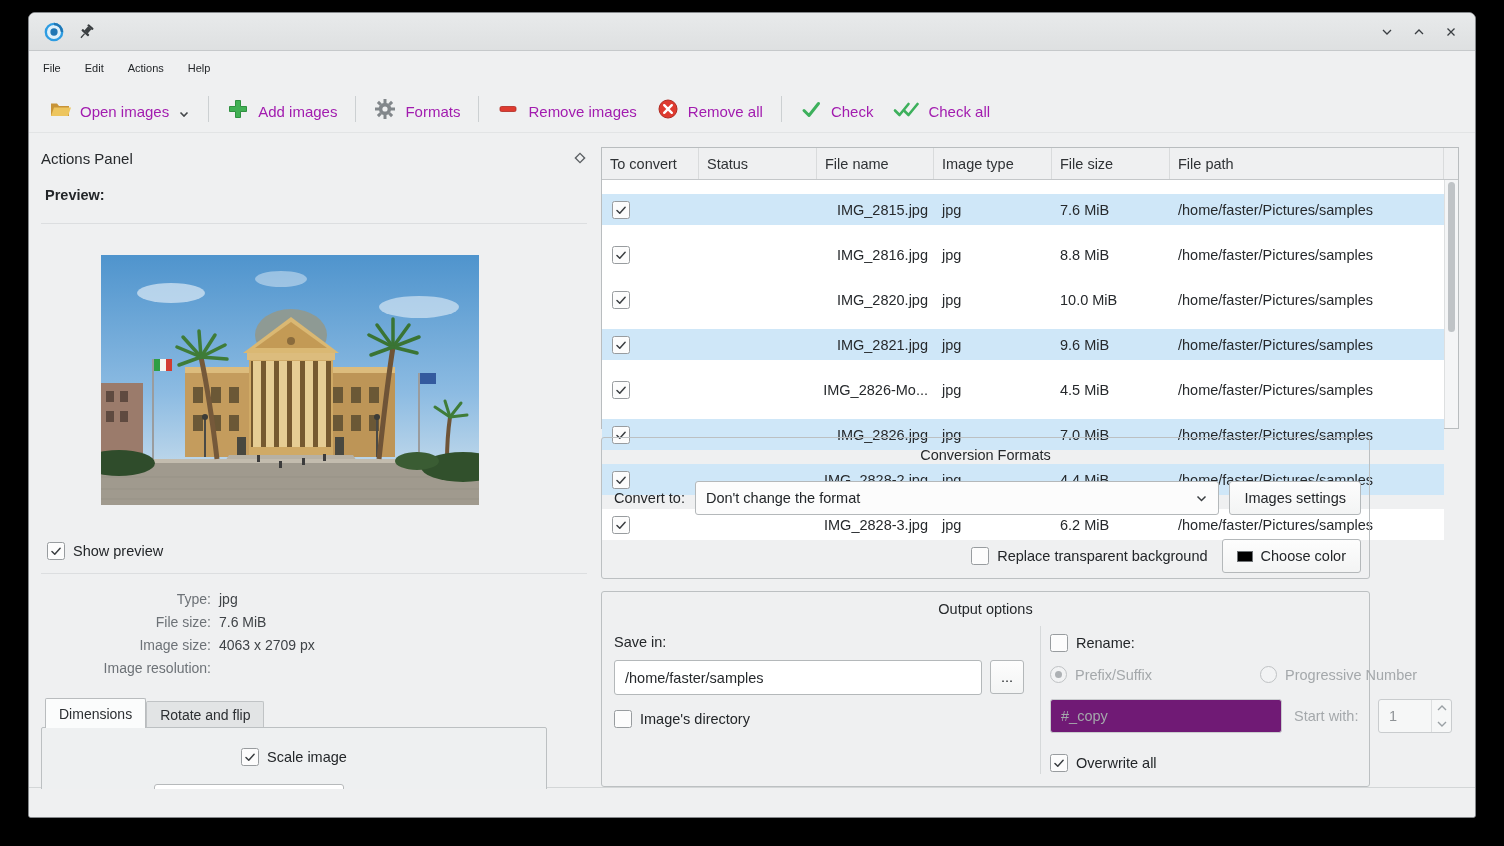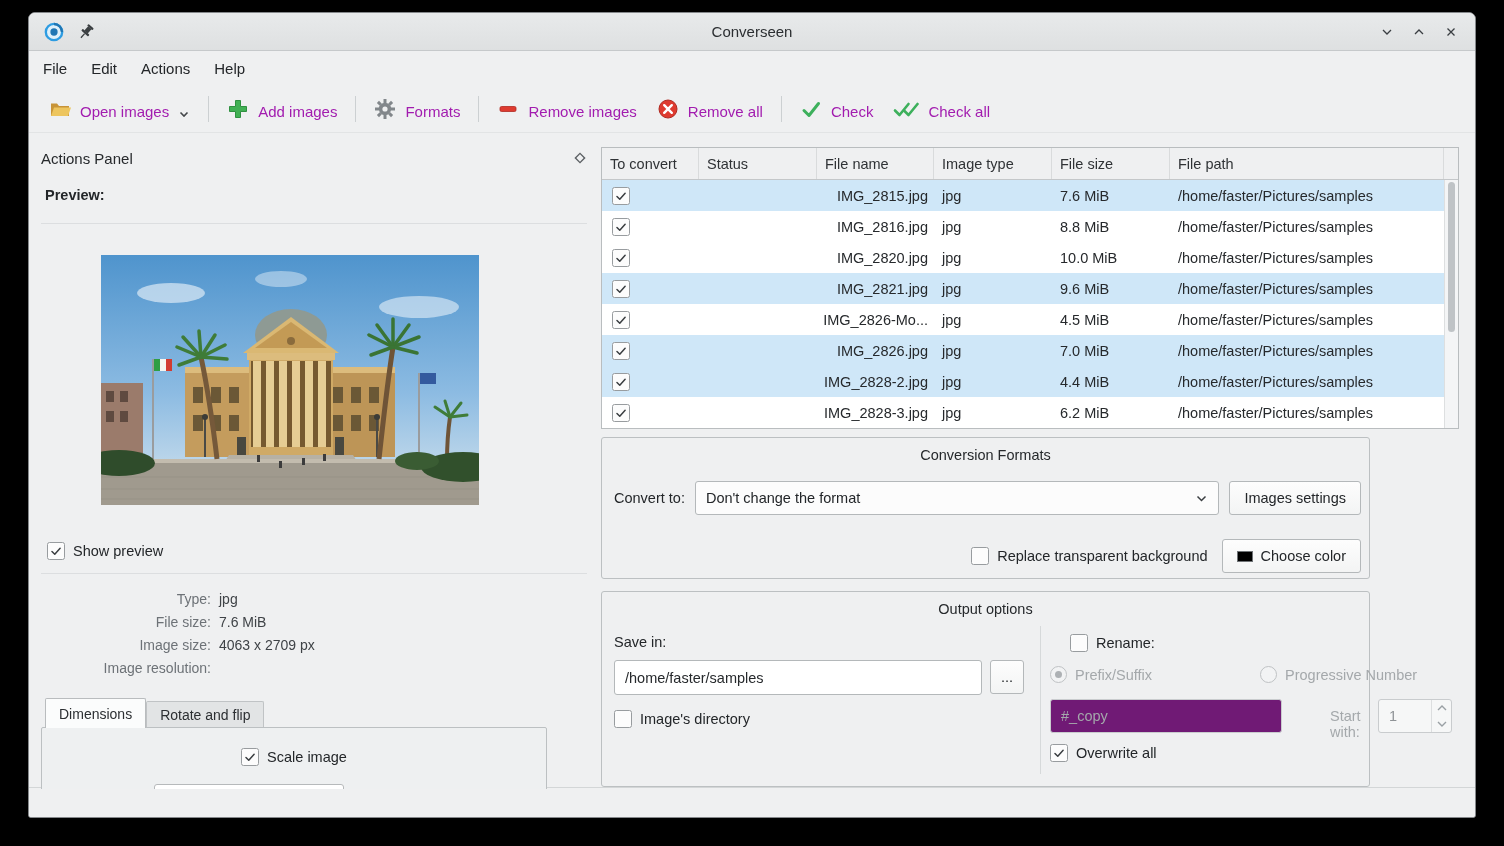--- a/index.html
+++ b/index.html
@@ -13,21 +13,21 @@
   .titlebar{height:38px;background:linear-gradient(#e8eaeb,#dee0e1);border-bottom:1px solid #c6c9cb;
     display:flex;align-items:center;padding:0 14px;position:relative;}
   .tb-icon{width:22px;height:22px;display:flex;align-items:center;justify-content:center;margin-right:10px;}
   .tb-icon svg{width:20px;height:20px;}
   .titlebar .title{position:absolute;left:0;right:0;text-align:center;font-size:15px;color:#2b2e31;pointer-events:none;}
   .win-controls{margin-left:auto;display:flex;gap:12px;z-index:2;}
   .win-btn{width:20px;height:20px;display:flex;align-items:center;justify-content:center;}
   .win-btn svg{width:16px;height:16px;}
 
   
-  .menubar{display:flex;align-items:center;height:34px;padding:0 2px;font-size:15px;}
+  .menubar{display:flex;align-items:center;height:34px;padding:0 2px;font-size:11px;}
   .menu-item{padding:5px 12px;border-radius:3px;}
   .toolbar{display:flex;align-items:center;height:48px;padding:0 10px;font-size:15px;border-bottom:1px solid #e2e4e5;}
   .tbtn{display:flex;align-items:flex-end;gap:9px;padding:8px 10px;border:none;background:transparent;font:inherit;color:#a21caf;border-radius:3px;}
   .ticon{width:22px;height:22px;display:flex;align-items:center;justify-content:center;}
   .ticon svg{width:22px;height:22px;}
   .ticon.small{width:12px;height:12px;}
   .ticon.small svg{width:12px;height:12px;}
   .ticon.wide{width:26px;}
   .ticon.wide svg{width:26px;height:22px;}
   .tsep{width:1px;height:26px;background:#ccd0d2;margin:0 8px;}
@@ -64,21 +64,21 @@
 
   
   .rightpane{position:absolute;left:572px;top:130px;width:858px;height:646px;}
 
   .ftable{position:absolute;left:0;top:4px;width:858px;height:282px;background:#fff;border:1px solid #b9bdbf;display:flex;flex-direction:column;}
   .thead{display:flex;height:32px;background:#eff0f1;border-bottom:1px solid #c4c7c9;flex:none;}
   .th{display:flex;align-items:center;padding:0 8px;font-size:14.5px;color:#2f3235;border-right:1px solid #d9dbdc;}
   .th.thspace{flex:1;border-right:none;padding:0;}
   .tbody{flex:1;display:flex;min-height:0;}
   .rows{width:842px;}
-  .tr{display:flex;height:31px;align-items:center;background:#fff;}
+  .tr{display:flex;height:31px;align-items:center;background:#fff;margin-top:14px;}
   .tr.sel{background:#cfe7f8;}
   .td{display:flex;align-items:center;height:100%;padding:0 8px;font-size:14.5px;color:#26292c;overflow:hidden;white-space:nowrap;}
   .td.c0{padding-left:10px;}
   .td.tdright{justify-content:flex-end;padding-right:6px;}
   .vscroll{flex:1;border-left:1px solid #dddfe0;background:#f4f5f6;position:relative;}
   .vthumb{position:absolute;left:3px;right:3px;top:2px;height:150px;background:#bfc3c6;border-radius:5px;}
 
   .group{position:absolute;left:0;width:769px;border:1px solid #bcc0c2;border-radius:3px;}
   .gf{top:294px;height:142px;}
   .go{top:448px;height:196px;}
@@ -92,32 +92,32 @@
   .btn{height:34px;background:linear-gradient(#fdfdfd,#f3f4f4);border:1px solid #b4b8ba;border-radius:3px;font:inherit;font-size:14.5px;color:#232629;display:flex;align-items:center;justify-content:center;padding:0 14px;gap:8px;}
   .gf-row2{position:absolute;right:8px;top:101px;height:34px;display:flex;align-items:center;gap:14px;}
   .swatch{width:16px;height:11px;border:1px solid #6f7376;display:inline-block;}
 
   .save-label{position:absolute;left:12px;top:42px;font-size:14.5px;}
   .save-row{position:absolute;left:12px;top:68px;width:410px;display:flex;gap:8px;}
   .text{height:35px;background:#fff;border:1px solid #b4b8ba;border-radius:3px;padding:0 10px;font:inherit;font-size:14.5px;color:#26292c;flex:1;min-width:0;}
   .btn.browse{width:34px;flex:none;padding:0;}
   .imgdir{position:absolute;left:12px;top:118px;}
   .vsep{position:absolute;left:438px;top:34px;bottom:12px;width:1px;background:#d6d9da;}
-  .rename{position:absolute;left:448px;top:42px;margin-left:20px;}
+  .rename{position:absolute;left:448px;top:42px;}
   .radio-row{position:absolute;left:448px;top:74px;width:400px;display:flex;}
   .radio-row .cbrow:first-child{width:210px;}
   .dis{color:#a4a8ab;}
   .pattern{position:absolute;left:448px;top:107px;width:232px;height:34px;}
   .dis-input{background:#701a75;color:#a4a8ab;border-color:#c9ccce;}
-  .startwith{position:absolute;left:692px;top:116px;font-size:14.5px;margin-left:36px;}
+  .startwith{position:absolute;left:692px;top:116px;font-size:14.5px;}
   .spin{position:absolute;left:776px;top:107px;width:74px;height:34px;background:#f6f7f7;border:1px solid #c9ccce;border-radius:3px;display:flex;align-items:center;padding-left:10px;color:#8f9396;font-size:14.5px;}
   .spin-btns{margin-left:auto;width:20px;height:100%;display:flex;flex-direction:column;border-left:1px solid #dcdedf;}
   .spin-btn{flex:1;display:flex;align-items:center;justify-content:center;}
   .spin-btn svg{width:10px;height:6px;}
-  .overwrite{position:absolute;left:448px;top:152px;}
+  .overwrite{position:absolute;left:448px;top:162px;}
 
   .statusbar{position:absolute;left:0;right:0;bottom:0;height:30px;background:#eff0f1;border-top:1px solid #d3d6d7;}
 </style>
 </head>
 <body>
 
 <div class="window">
 
   <div class="titlebar">
     <span class="tb-icon">
@@ -130,21 +130,20 @@
     <span class="tb-icon">
       <svg viewBox="0 0 16 16">
           <g transform="rotate(42 8 8)" fill="#3c4043">
             <rect x="5.2" y="1.8" width="5.6" height="1.8" rx="0.6"></rect>
             <rect x="6.2" y="3.4" width="3.6" height="4.6"></rect>
             <rect x="4.4" y="7.8" width="7.2" height="1.9" rx="0.6"></rect>
             <rect x="7.5" y="9.7" width="1.1" height="4.4"></rect>
           </g>
         </svg>
     </span>
-    <span class="title">Converseen</span>
     <div class="win-controls">
       <span class="win-btn">
         <svg viewBox="0 0 16 16">
             <path d="M4 6 L8 10 L12 6" fill="none" stroke="#3a3e42" stroke-width="1.3"></path>
           </svg>
       </span>
       <span class="win-btn">
         <svg viewBox="0 0 16 16">
             <path d="M4 10 L8 6 L12 10" fill="none" stroke="#3a3e42" stroke-width="1.3"></path>
           </svg>

